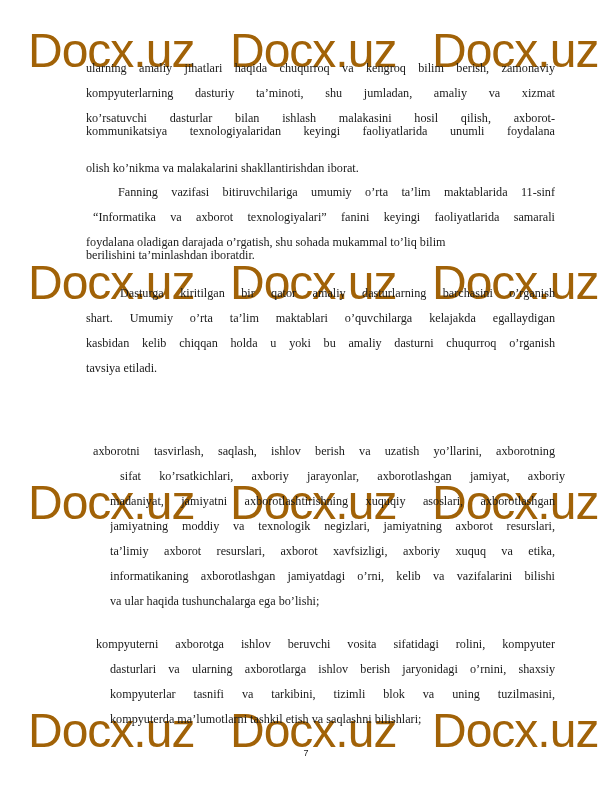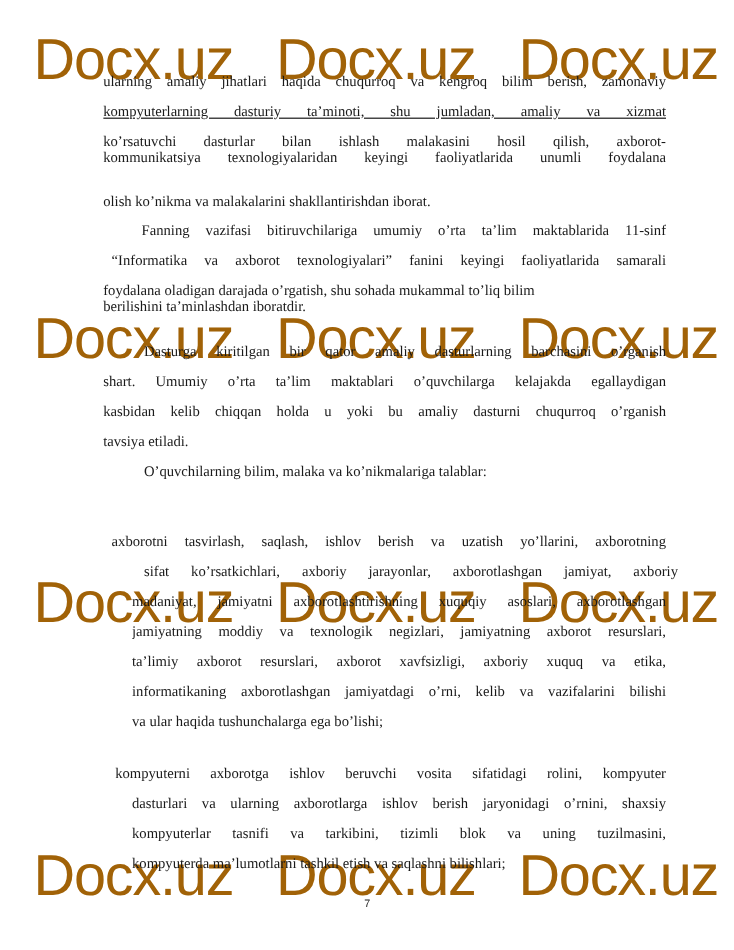--- a/index.html
+++ b/index.html
@@ -79,41 +79,40 @@
 
   <span class="wm" style="left:28px; top:706px;">Docx.uz</span>
   <span class="wm" style="left:230px; top:706px;">Docx.uz</span>
   <span class="wm" style="left:432px; top:706px;">Docx.uz</span>
 </div>
 
 <div class="page">
 
   <div>
     <div class="line just" style="left:86px; width:469px; top:61px;">ularning amaliy jihatlari haqida chuqurroq va kengroq bilim berish, zamonaviy</div>
-    <div class="line just" style="left:86px; width:469px; top:86px;text-decoration:underline;">kompyuterlarning dasturiy ta’minoti, shu jumladan, amaliy va xizmat</div>
+    <div class="line just" style="left:86px; width:469px; top:86px;">kompyuterlarning dasturiy ta’minoti, shu jumladan, amaliy va xizmat</div>
     <div class="line just" style="left:86px; width:469px; top:111px;">ko’rsatuvchi dasturlar bilan ishlash malakasini hosil qilish, axborot-</div>
     <div class="line just" style="left:86px; width:469px; top:124px;">kommunikatsiya texnologiyalaridan keyingi faoliyatlarida unumli foydalana</div>
     <div class="line" style="left:86px; top:161px;">olish ko’nikma va malakalarini shakllantirishdan iborat.</div>
   </div>
 
   <div>
     <div class="line just" style="left:118px; width:437px; top:185px;">Fanning vazifasi bitiruvchilariga umumiy o’rta ta’lim maktablarida 11-sinf</div>
     <div class="line just" style="left:93px; width:462px; top:210px;">“Informatika va axborot texnologiyalari” fanini keyingi faoliyatlarida samarali</div>
     <div class="line" style="left:86px; top:235px;">foydalana oladigan darajada o’rgatish, shu sohada mukammal to’liq bilim</div>
     <div class="line" style="left:86px; top:248px;">berilishini ta’minlashdan iboratdir.</div>
   </div>
 
   <div>
     <div class="line just" style="left:120px; width:435px; top:286px;">Dasturga kiritilgan bir qator amaliy dasturlarning barchasini o’rganish</div>
     <div class="line just" style="left:86px; width:469px; top:311px;">shart. Umumiy o’rta ta’lim maktablari o’quvchilarga kelajakda egallaydigan</div>
     <div class="line just" style="left:86px; width:469px; top:336px;">kasbidan kelib chiqqan holda u yoki bu amaliy dasturni chuqurroq o’rganish</div>
     <div class="line" style="left:86px; top:361px;">tavsiya etiladi.</div>
   </div>
 
-  <div class="line" style="left:120px; top:386px;">O’quvchilarning bilim, malaka va ko’nikmalariga talablar:</div>
 
 
   <div>
     <div class="line just" style="left:93px; width:462px; top:444px;">axborotni tasvirlash, saqlash, ishlov berish va uzatish yo’llarini, axborotning</div>
     <div class="line just" style="left:120px; width:445px; top:469px;">sifat ko’rsatkichlari, axboriy jarayonlar, axborotlashgan jamiyat, axboriy</div>
     <div class="line just" style="left:110px; width:445px; top:494px;">madaniyat, jamiyatni axborotlashtirishning xuquqiy asoslari, axborotlashgan</div>
     <div class="line just" style="left:110px; width:445px; top:519px;">jamiyatning moddiy va texnologik negizlari, jamiyatning axborot resurslari,</div>
     <div class="line just" style="left:110px; width:445px; top:544px;">ta’limiy axborot resurslari, axborot xavfsizligi, axboriy xuquq va etika,</div>
     <div class="line just" style="left:110px; width:445px; top:569px;">informatikaning axborotlashgan jamiyatdagi o’rni, kelib va vazifalarini bilishi</div>
     <div class="line" style="left:110px; top:594px;">va ular haqida tushunchalarga ega bo’lishi;</div>

